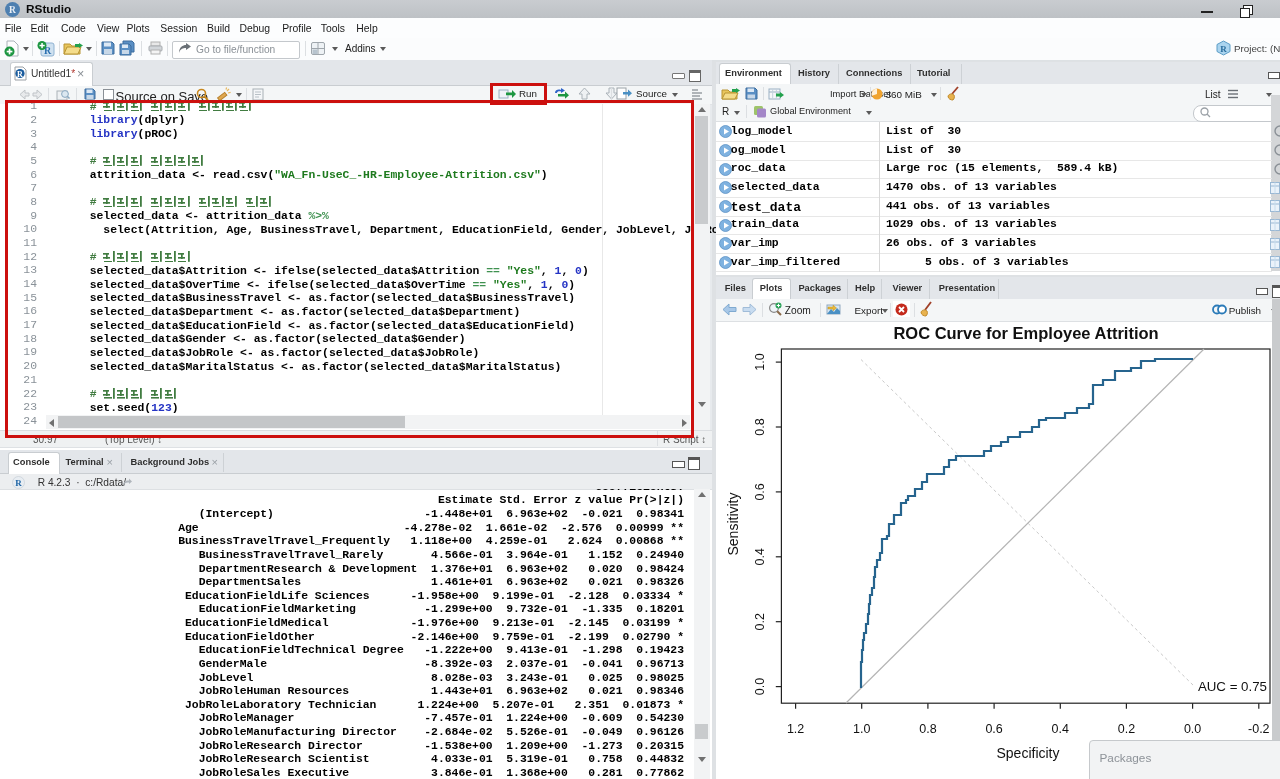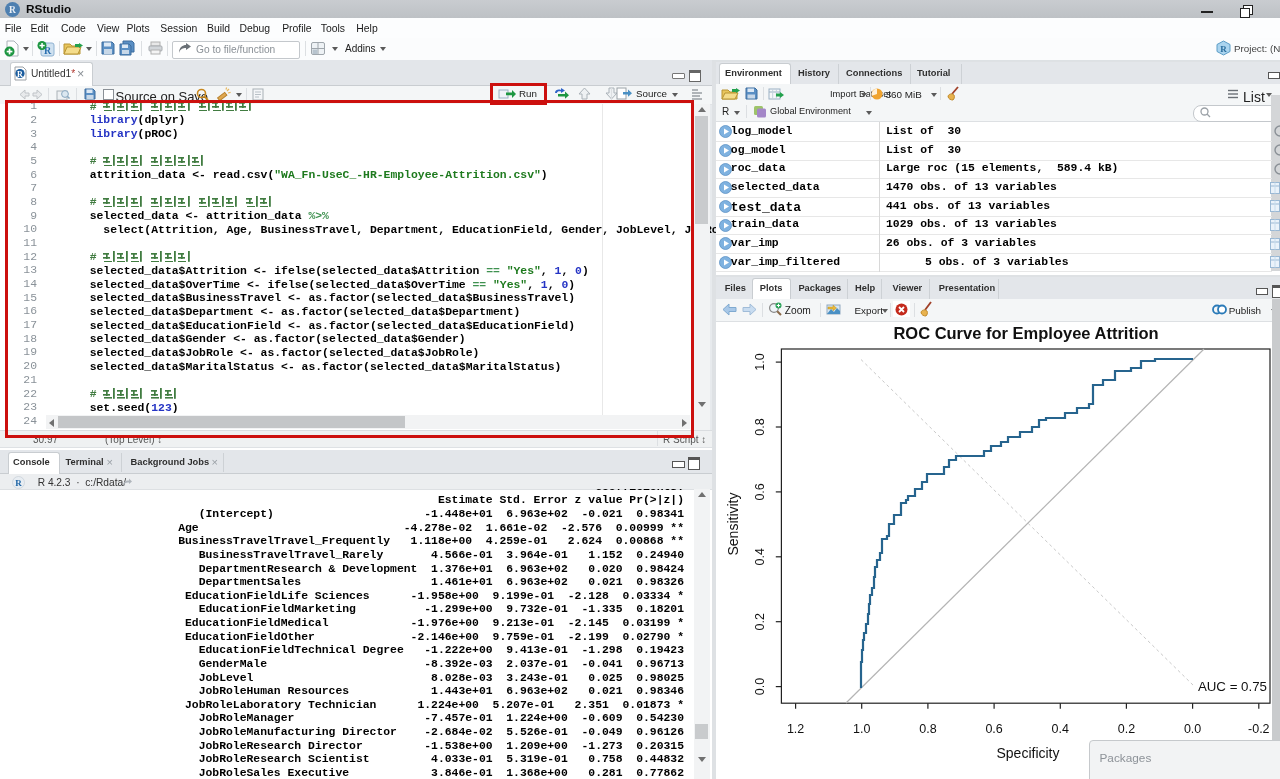--- a/index.html
+++ b/index.html
@@ -368,21 +368,21 @@
 <line x1="13" y1="1" x2="7" y2="8" stroke="#a04028" stroke-width="1.8"></line>
 <path d="M3 10 C4 8 7 7 9 9 C10 11 9 13 8 14 C6 14 3 13 3 10z" fill="#e8b24e" stroke="#c08a2a"></path>
 </svg>
 <svg class="a" style="left:1227px;top:89px;" width="12" height="10">
       <g stroke="#6a7076" stroke-width="1.4">
         <line x1="1" y1="1.5" x2="11" y2="1.5"></line>
         <line x1="1" y1="5" x2="11" y2="5"></line>
         <line x1="1" y1="8.5" x2="11" y2="8.5"></line>
       </g>
     </svg>
-<div class="a" style="left:1243px;top:89px;font-size:14px;color:#222;">List</div>
+<div class="a" style="left:1205px;top:89px;font-size:10px;color:#222;">List</div>
 <span class="a caret" style="left:1266px;top:93px;"></span>
 <div class="a" style="left:722px;top:106px;font-size:10px;color:#222;">R</div>
 <span class="a caret" style="left:734px;top:111px;"></span>
 <div class="sep" style="left:746px;top:105px;height:13px;"></div>
 <svg class="a" style="left:753px;top:105px;" width="14" height="13">
 <rect x="1" y="1" width="9" height="9" rx="1.5" fill="#9ec46a"></rect>
 <rect x="4" y="3.5" width="9" height="9" rx="1.5" fill="#a487c8"></rect>
 </svg>
 <div class="a" style="left:770px;top:106px;font-size:9.2px;color:#222;">Global Environment</div>
 <span class="a caret" style="left:866px;top:111px;"></span>

